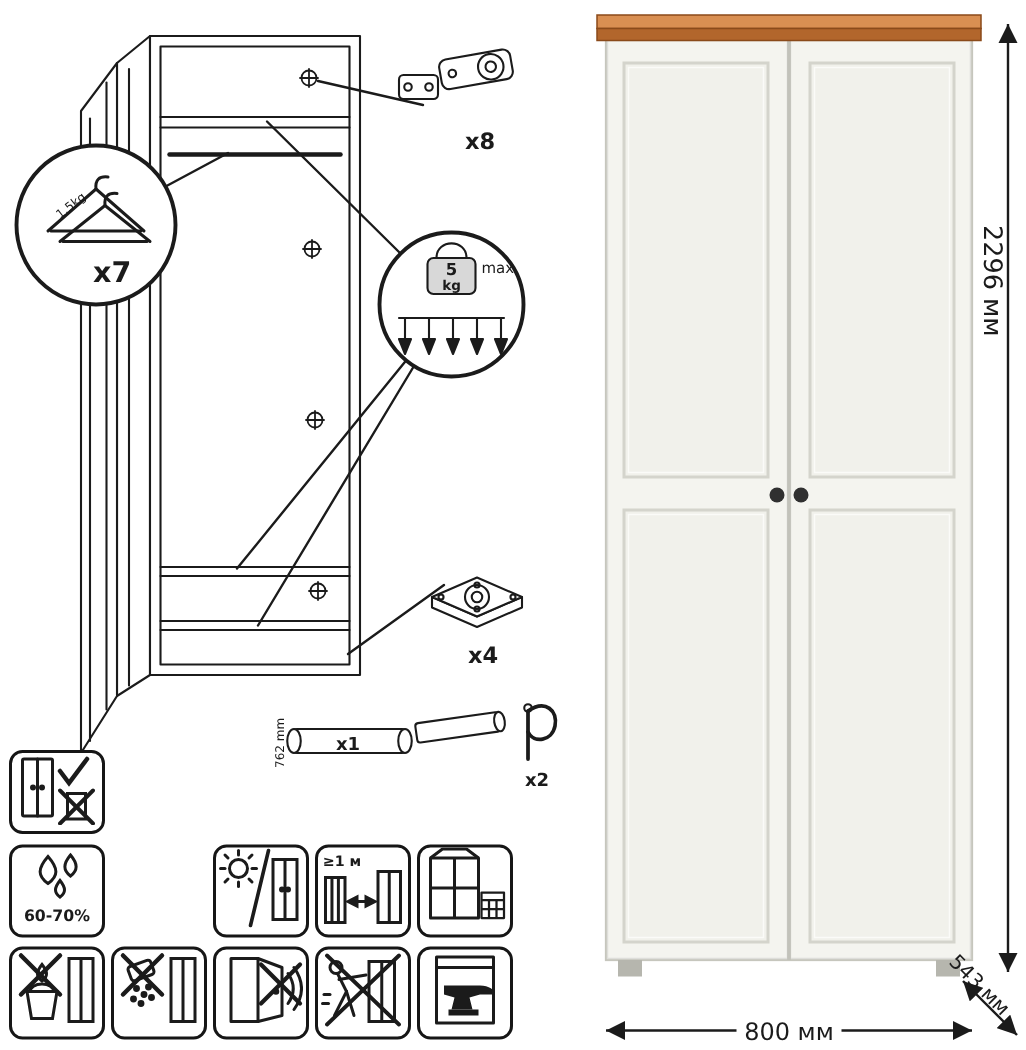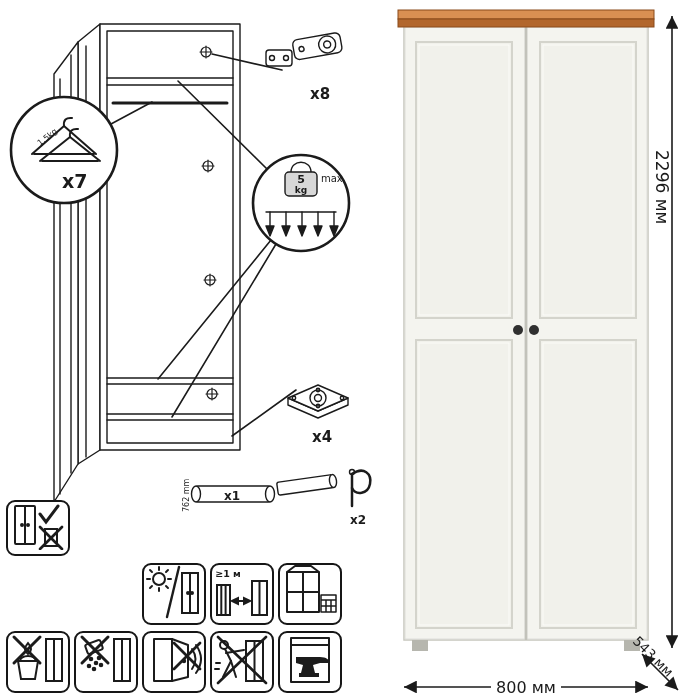--- a/index.html
+++ b/index.html
@@ -151,20 +151,28 @@
       <line x1="15" y1="4" x2="15" y2="42"></line>
       <circle cx="12" cy="23" r="1" fill="#1b1b1b"></circle>
       <circle cx="18" cy="23" r="1" fill="#1b1b1b"></circle>
       <polyline points="30,12 36,20 48,4" stroke-width="3"></polyline>
       <rect x="35" y="27" width="12" height="17"></rect>
       <line x1="30" y1="25" x2="52" y2="47" stroke-width="2.6"></line>
       <line x1="52" y1="25" x2="30" y2="47" stroke-width="2.6"></line>
     </svg>
   </div>
 
+  <div class="icon-box" style="left:6px;top:563px">
+    <svg width="56" height="54" viewBox="0 0 56 54" fill="none" stroke="#1b1b1b" stroke-width="2">
+      <path d="M22,6 C29,14 29,19 22,24 C15,19 15,14 22,6 Z"></path>
+      <path d="M37,5 C42,11 42,15 37,19 C32,15 32,11 37,5 Z"></path>
+      <path d="M30,22 C34,27 34,30 30,33 C26,30 26,27 30,22 Z"></path>
+      <text x="28" y="49" font-size="10.5" font-weight="bold" text-anchor="middle">60-70%</text>
+    </svg>
+  </div>
 
 
   <div class="icon-box" style="left:142px;top:563px">
     <svg width="56" height="54" viewBox="0 0 56 54" fill="none" stroke="#1b1b1b" stroke-width="2" stroke-linecap="round">
       <circle cx="13" cy="14" r="6"></circle>
       <line x1="13" y1="2" x2="13" y2="5"></line>
         <line x1="13" y1="23" x2="13" y2="26"></line>
       <line x1="1" y1="14" x2="4" y2="14"></line>
         <line x1="22" y1="14" x2="25" y2="14"></line>
       <line x1="4" y1="5" x2="6" y2="7"></line>

